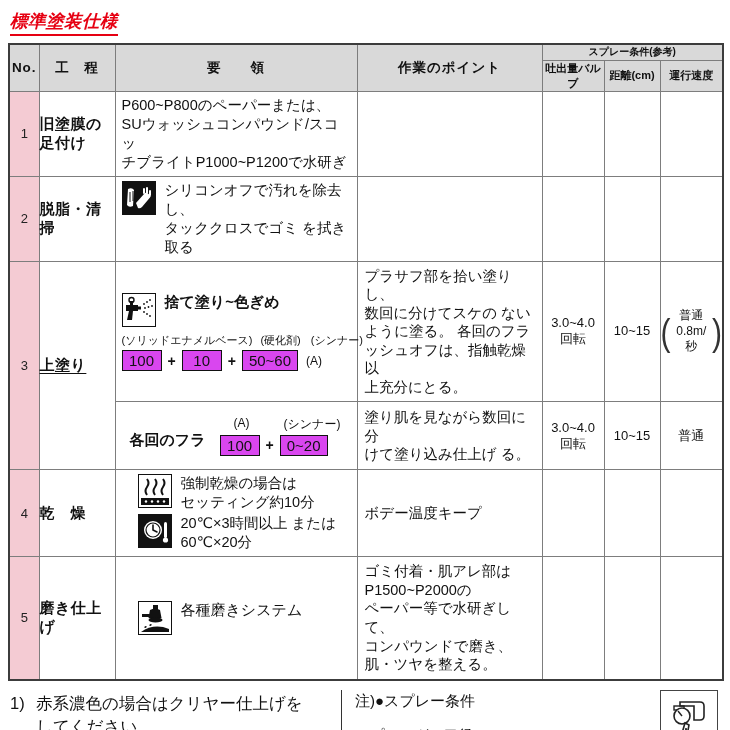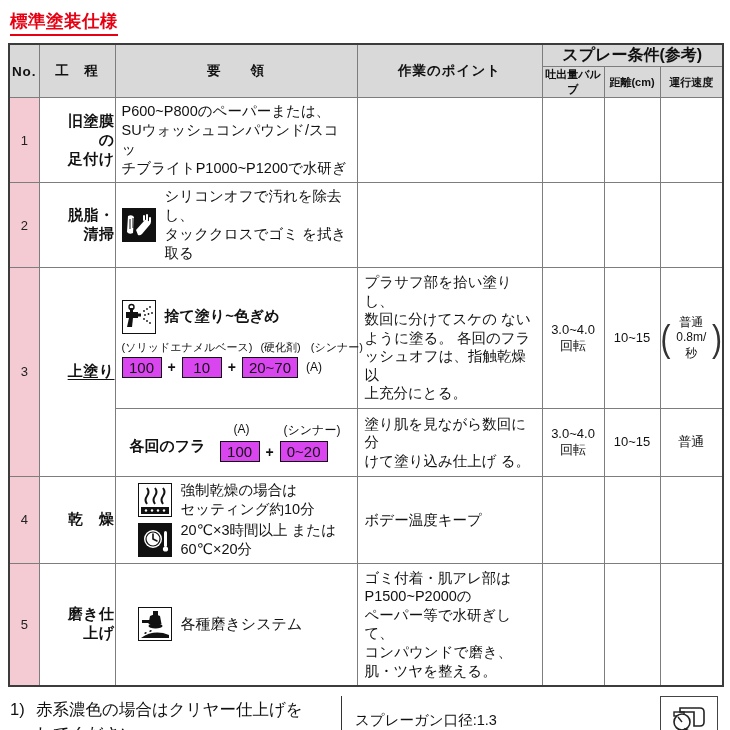--- a/index.html
+++ b/index.html
@@ -3,39 +3,39 @@
 <meta charset="utf-8">
 <style>
   * { margin:0; padding:0; box-sizing:border-box; }
   body { width:730px; height:730px; background:#ffffff;
          font-family:"Liberation Sans","DejaVu Sans",sans-serif; color:#111; }
   .page { width:730px; height:730px; padding:7px 8px 4px 8px; overflow:hidden; background:#fff; }
 
   
   .titlebar { display:flex; align-items:flex-end; gap:14px; margin:2px 0 7px 2px; }
   .title-badge { color:#e60012; font-weight:bold; font-size:17.5px;
-                 border-bottom:2.5px solid #e60012; padding-bottom:1px; letter-spacing:.5px; }
+                 border-bottom:2.5px solid #e60012; padding-bottom:1px; letter-spacing:.5px;font-style:italic; }
   .title-text { font-weight:bold; font-size:17.5px; letter-spacing:.5px; }
 
   
   table { border-collapse:collapse; width:714px; table-layout:fixed; border:2px solid #3c3c3c; }
   th, td { border:1px solid #7d7d7d; vertical-align:middle; }
   thead th { background:#d9d9d9; font-weight:bold; }
   th.main { font-size:13.5px; letter-spacing:1px; }
-  th.group { font-size:16px; height:16px; }
+  th.group { font-size:10px; height:16px; }
   th.sub { font-size:11px; height:19px; font-weight:bold; }
   td.no { background:#f4cbd3; text-align:center; font-size:13px; color:#222; }
-  td.proc { text-align:right; font-size:15px; font-weight:600; letter-spacing:.5px;padding-left:21px; }
+  td.proc { text-align:left; font-size:15px; font-weight:600; letter-spacing:.5px; }
   td.yoryo { padding:4px 6px; font-size:14.5px; }
   td.points { padding:5px 7px; font-size:14.5px; line-height:1.28; }
   td.spray { text-align:center; font-size:13px; line-height:1.25; }
   .pre { white-space:pre-line; }
   .underline { text-decoration:underline; text-underline-offset:3px; }
 
-  .iconrow { display:flex; align-items:center; gap:9px; }
+  .iconrow { display:flex; gap:9px; }
   .icon-box { flex:0 0 auto; width:34px; height:34px; border:1.5px solid #111; background:#fff;
               display:flex; align-items:center; justify-content:center; overflow:hidden; }
   .icon-box.dark { background:#111; }
   .step-label { font-size:15px; font-weight:600; }
 
   .mix-labels { display:flex; font-size:11px; margin:6px 0 2px 0; white-space:nowrap; }
   .mix-row { display:flex; align-items:center; gap:6px; font-size:15px; }
   .mix-box { border:1.5px solid #111; padding:1px 6px; min-width:40px; text-align:center;
              font-size:15px; background:#d946ef; }
   .plus { font-size:14px; font-weight:600; }
@@ -164,21 +164,21 @@
           <div class="mix-labels">
             <span>(ソリッドエナメルベース)</span>
             <span style="margin-left:8px">(硬化剤)</span>
             <span style="margin-left:10px">(シンナー)</span>
           </div>
           <div class="mix-row">
             <span class="mix-box">100</span>
             <span class="plus">+</span>
             <span class="mix-box">10</span>
             <span class="plus">+</span>
-            <span class="mix-box">20~70</span>
+            <span class="mix-box">50~60</span>
             <span class="suffix">(A)</span>
           </div>
         </td>
         <td class="points pre" style="vertical-align:top">プラサフ部を拾い塗りし、
 数回に分けてスケの ない
 ように塗る。 各回のフラ
 ッシュオフは、指触乾燥以
 上充分にとる。</td>
         <td class="spray pre">3.0~4.0
 回転</td>
@@ -292,20 +292,21 @@
   <div class="bottom">
     <div class="notes-left">
       <div class="note">
         <span class="note-num">1)</span>
         <span class="pre">赤系濃色の場合はクリヤー仕上げを
 してください。</span>
       </div>
 
     </div>
     <div class="notes-right">
+      <div class="spray-note-head">注)●スプレー条件</div>
       <div class="gun-box">
         <svg width="46" height="48" viewBox="0 0 46 48">
           <path d="M14 6 h20 q4 0 4 4 v10 q0 4 -4 4 h-6 v-14 h-14 Z" fill="none" stroke="#222" stroke-width="1.6"></path>
           <rect x="8" y="10" width="10" height="4" fill="none" stroke="#222" stroke-width="1.4"></rect>
           <circle cx="16" cy="20" r="8" fill="#fff" stroke="#222" stroke-width="1.6"></circle>
           <path d="M16 20 L12 15" stroke="#222" stroke-width="1.4"></path>
           <path d="M19 27 l4 2 l-3 16 l-6 -1 Z" fill="none" stroke="#222" stroke-width="1.6"></path>
           <circle cx="20" cy="33" r="1.1" fill="#222"></circle>
             <circle cx="19.4" cy="37" r="1.1" fill="#222"></circle>
           <circle cx="18.8" cy="41" r="1.1" fill="#222"></circle>

